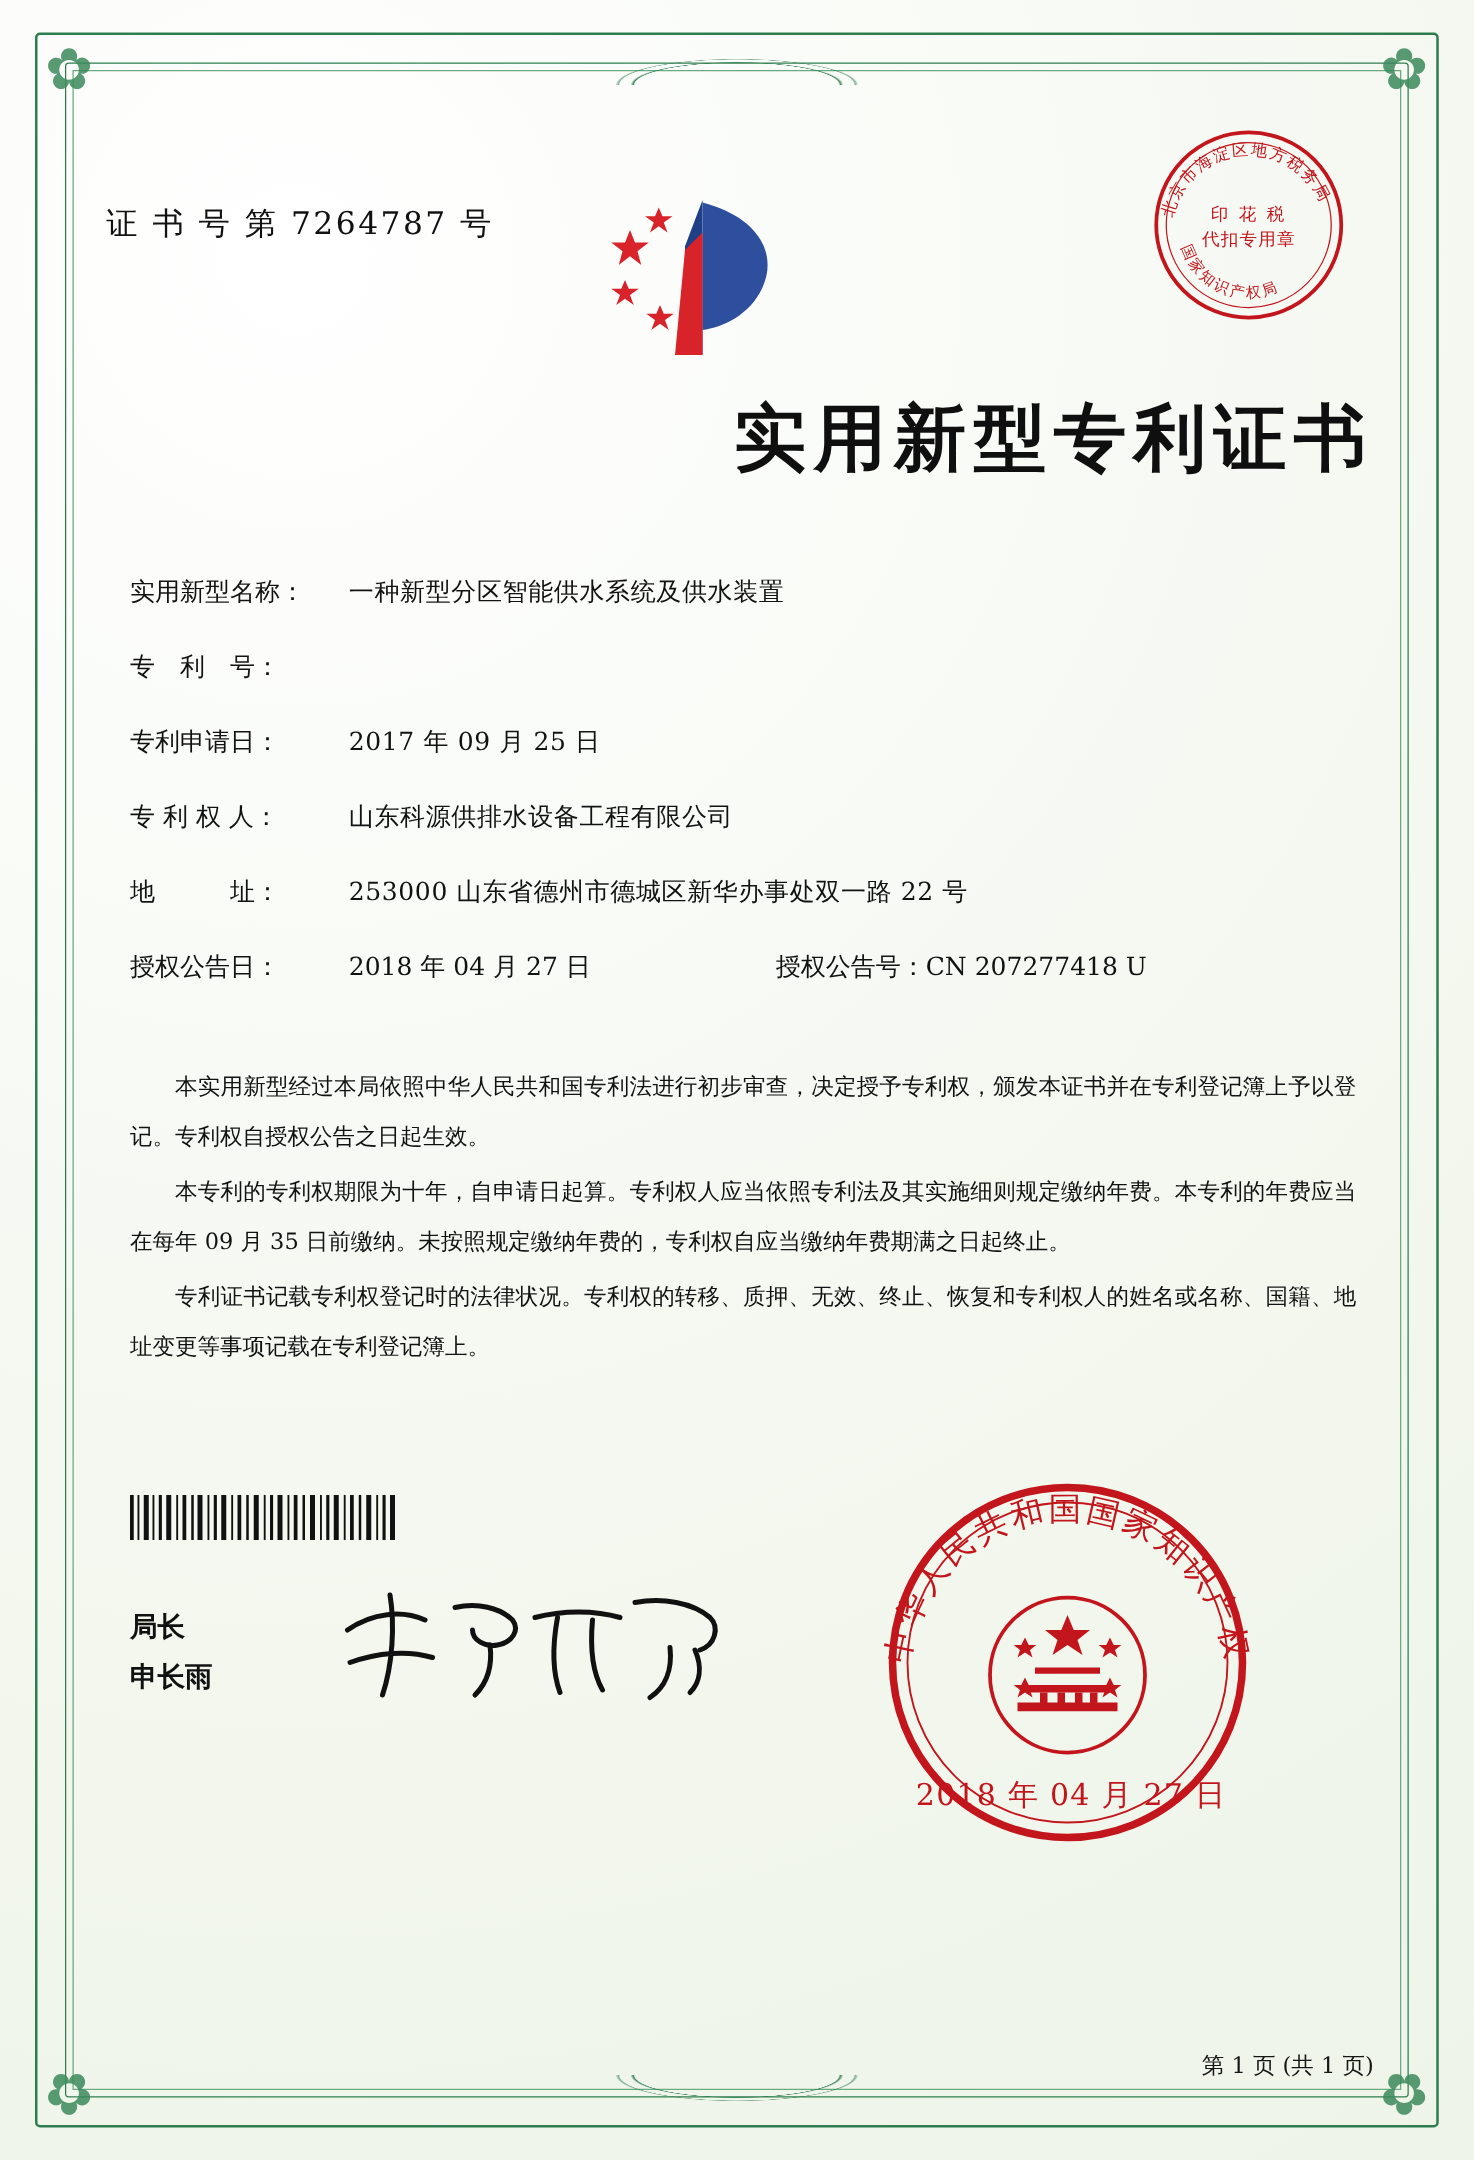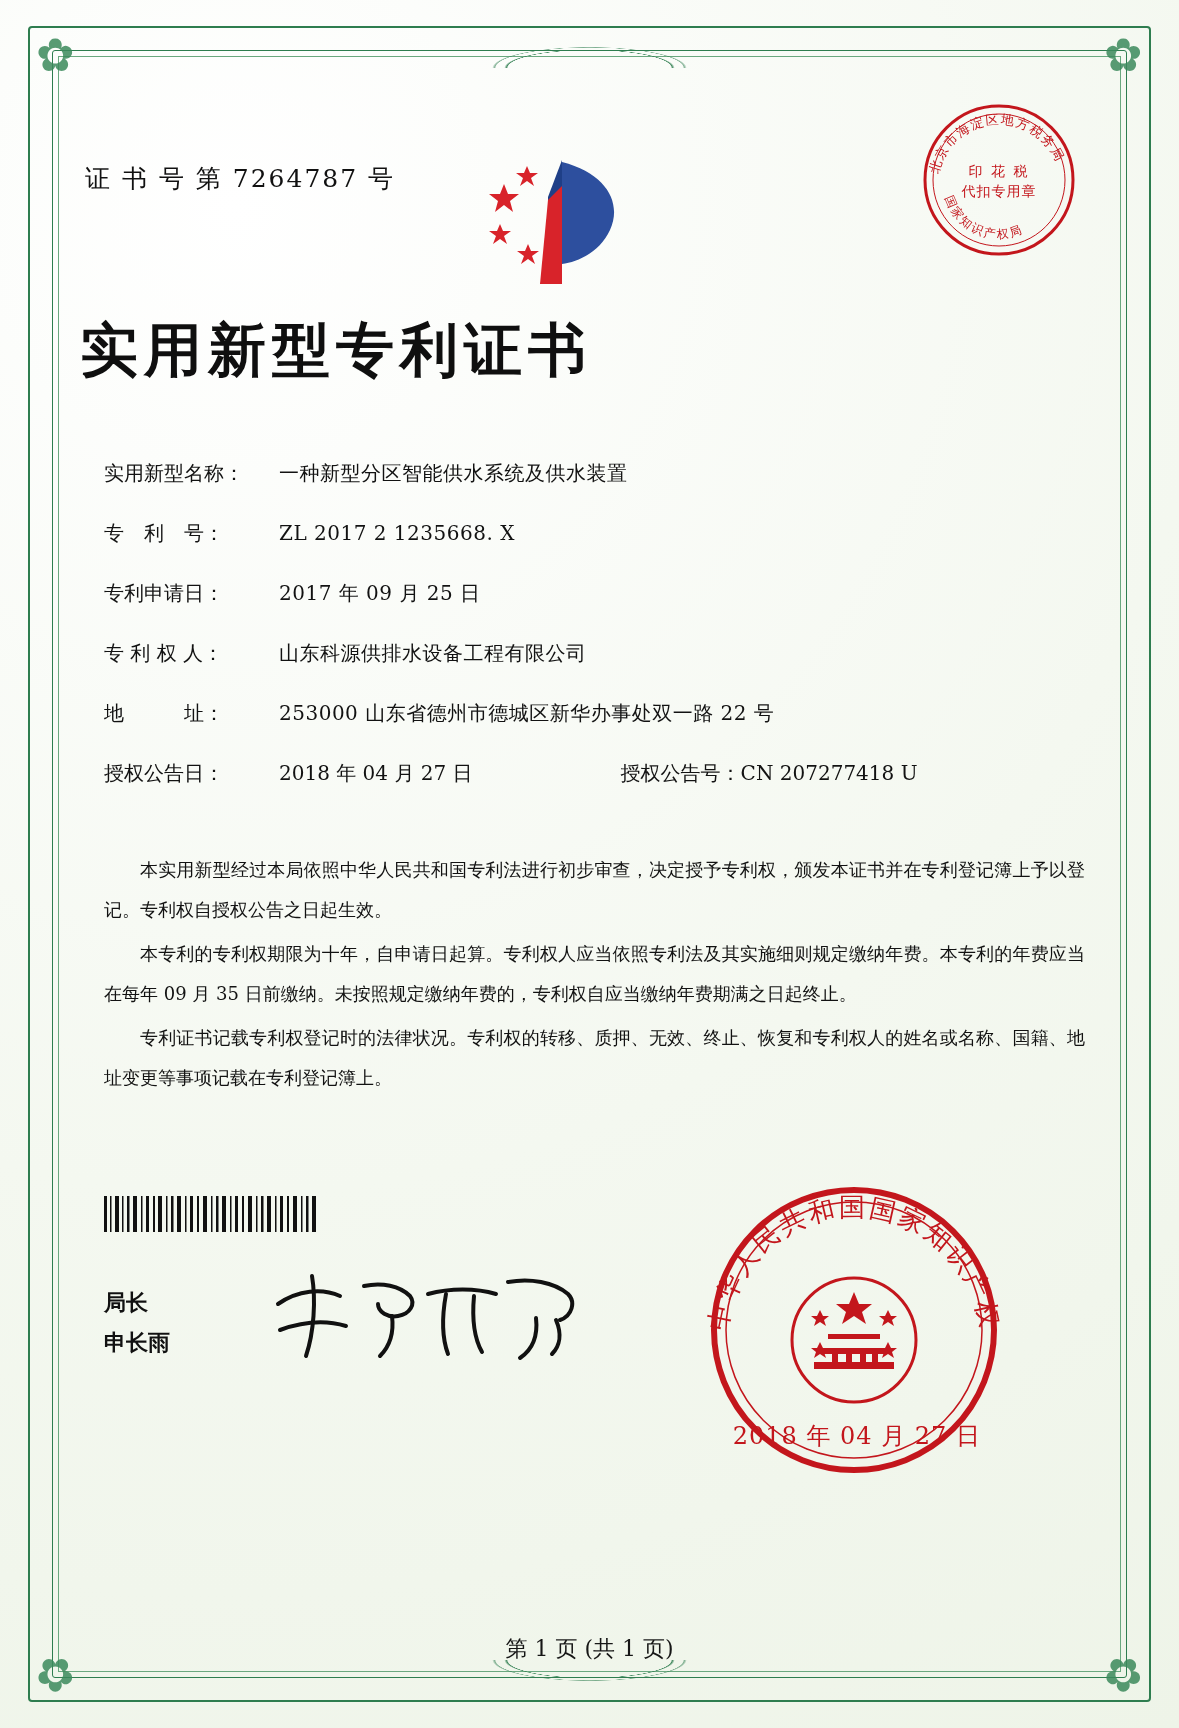--- a/index.html
+++ b/index.html
@@ -65,21 +65,21 @@
 
   
   .logo{position:absolute;left:390px;top:62px;width:180px;height:145px;}
   
   .tax-stamp{
     position:absolute;right:20px;top:10px;width:160px;height:160px;
   }
 
   .title{
     position:absolute;left:0;right:0;top:222px;
-    text-align:left;
+    text-align:right;
     font-family:"DejaVu Serif","Liberation Serif",serif;
     font-weight:bold;
     font-size:58px;
     letter-spacing:6px;
     color:#0f0f0f;
   }
 
   .fields{
     position:absolute;left:24px;right:10px;top:370px;
     font-family:"DejaVu Serif","Liberation Serif",serif;
@@ -117,23 +117,23 @@
   .seal{
     position:absolute;right:95px;top:1090px;width:300px;height:300px;
   }
   .seal-date{
     position:absolute;right:118px;top:1330px;
     font-family:"DejaVu Serif","Liberation Serif",serif;
     font-size:24px;color:#c3161c;letter-spacing:1px;
   }
 
   .footer{
-    position:absolute;left:0;right:0;bottom:-6px;text-align:center;
-    font-family:"DejaVu Serif","Liberation Serif",serif;
-    font-size:22px;color:#161616;
+    position:absolute;left:0;right:0;bottom:-6px;text-align:right;
+    font-family:"DejaVu Serif","Liberation Serif",serif;
+    font-size:18px;color:#161616;
   }
 </style>
 </head>
 <body>
 
 <div class="page">
 
   <div class="border-outer"></div>
   <div class="border-inner"></div>
   <div class="border-hair"></div>
@@ -180,21 +180,20 @@
 
     <div class="title">实用新型专利证书</div>
 
     <div class="fields">
       <div class="frow">
         <div class="flabel">实用新型名称：</div>
         <div class="fvalue">一种新型分区智能供水系统及供水装置</div>
       </div>
       <div class="frow">
         <div class="flabel">专　利　号：</div>
-        <div class="fvalue">ZL 2017 2 1235668. X</div>
       </div>
       <div class="frow">
         <div class="flabel">专利申请日：</div>
         <div class="fvalue">2017 年 09 月 25 日</div>
       </div>
       <div class="frow">
         <div class="flabel">专 利 权 人：</div>
         <div class="fvalue">山东科源供排水设备工程有限公司</div>
       </div>
       <div class="frow">

